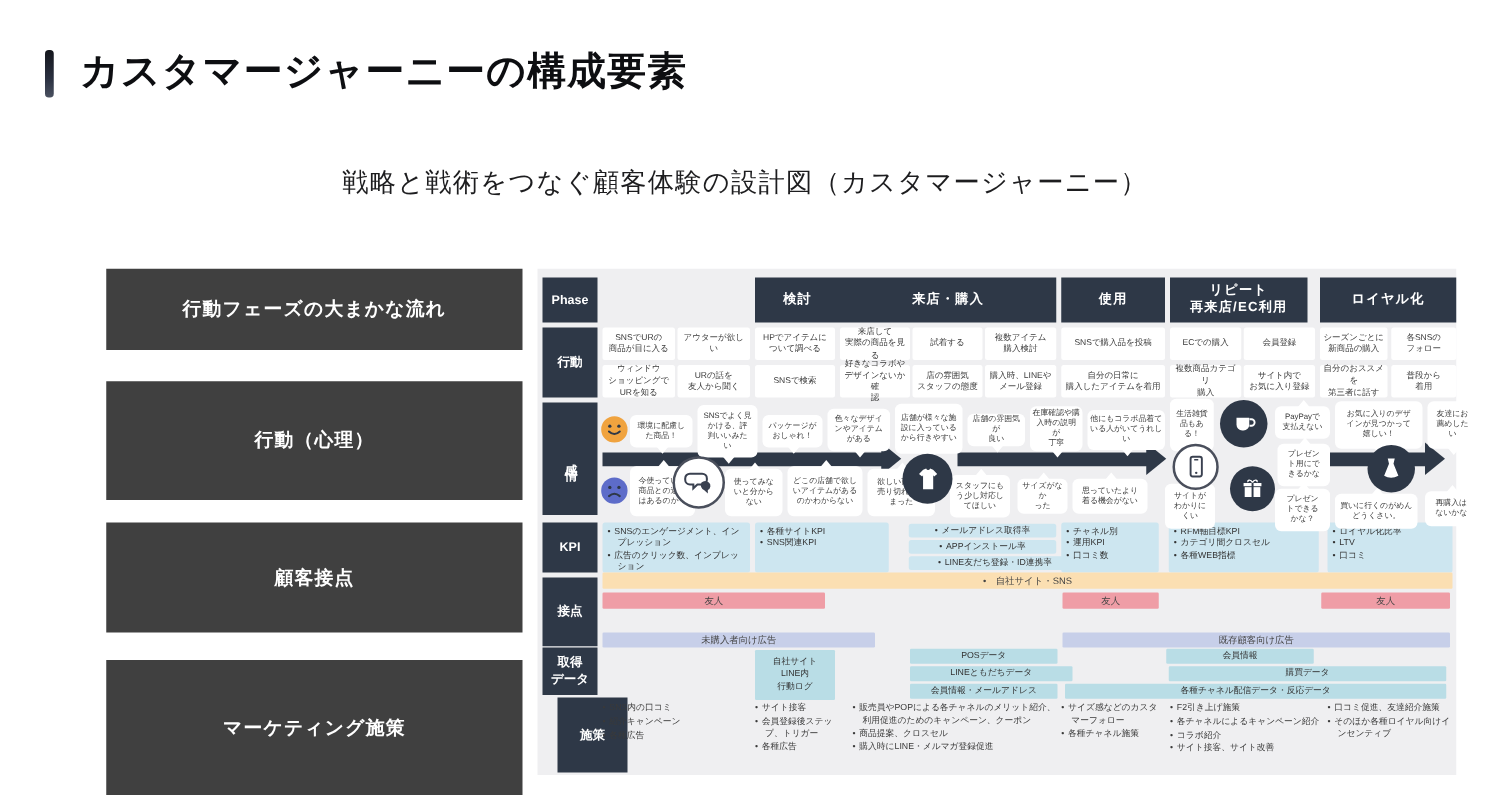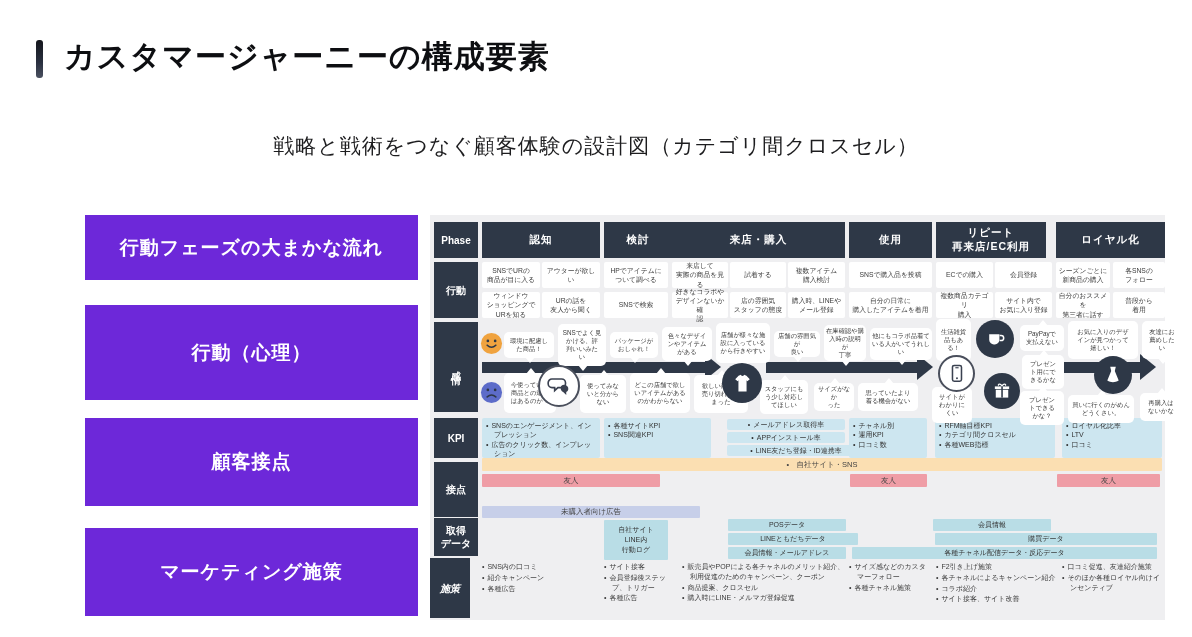--- a/index.html
+++ b/index.html
@@ -9,23 +9,23 @@
     font-family:"Liberation Sans","DejaVu Sans",sans-serif;
     -webkit-font-smoothing:antialiased;
   }
   .abs{position:absolute;box-sizing:border-box;}
   
   #title-accent{left:36px;top:40px;width:7px;height:38px;border-radius:3px;
     background:linear-gradient(180deg,#14161c 0%,#2a3040 60%,#4a5160 100%);}
   #page-title{left:64px;top:36px;font-size:31px;font-weight:800;color:#0d0e11;letter-spacing:1px;}
   #page-subtitle{left:0;top:132px;width:1192px;text-align:center;font-size:21px;color:#1d1d1f;font-weight:500;letter-spacing:1px;}
   
-  .left-box{left:85px;width:333px;background:#6d28d9;color:#ffffff;
+  .left-box{left:85px;width:333px;background:#404040;color:#ffffff;
     display:flex;align-items:center;justify-content:center;text-align:right;
-    font-size:19px;font-weight:600;letter-spacing:1px;}
+    font-size:15px;font-weight:600;letter-spacing:1px;}
   
   #journey{left:430px;top:215px;width:735px;height:405px;background:#efeff1;}
   .row-label,.phase-h{background:var(--navy);color:#fff;font-weight:700;
     display:flex;align-items:center;justify-content:center;text-align:center;
     line-height:1.3;white-space:pre-line;}
   .row-label{font-size:10px;}
   .row-label.vertical{writing-mode:vertical-rl;letter-spacing:4px;}
   .phase-h{font-size:10.5px;letter-spacing:1px;}
   .action{background:#ffffff;color:#3a3a3a;font-size:6.8px;line-height:1.35;
     display:flex;align-items:center;justify-content:center;text-align:center;
@@ -57,37 +57,36 @@
     display:flex;align-items:center;justify-content:center;text-align:center;
     white-space:pre-line;border-radius:1px;z-index:1;}
   .measure{color:#3a3a3a;font-size:7px;line-height:1.4;z-index:1;}
   .measure .li{margin-bottom:1px;}
 </style>
 </head>
 <body>
 
 <div class="abs" id="title-accent"></div>
 <div class="abs" id="page-title">カスタマージャーニーの構成要素</div>
-<div class="abs" id="page-subtitle">戦略と戦術をつなぐ顧客体験の設計図（カテゴリ間クロスセル）</div>
+<div class="abs" id="page-subtitle">戦略と戦術をつなぐ顧客体験の設計図（カスタマージャーニー）</div>
 
 <div id="left-panel">
     <div class="abs left-box" style="left: 85px; top: 215px; width: 333px; height: 65px;">行動フェーズの大まかな流れ</div>
     <div class="abs left-box" style="left: 85px; top: 305px; width: 333px; height: 95px;">行動（心理）</div>
     <div class="abs left-box" style="left: 85px; top: 418px; width: 333px; height: 88px;">顧客接点</div>
-    <div class="abs left-box" style="left: 85px; top: 528px; width: 333px; height: 88px; font-family: Liberation Serif, serif;">マーケティング施策</div>
+    <div class="abs left-box" style="left: 85px; top: 528px; width: 333px; height: 108px; font-family: Liberation Serif, serif;">マーケティング施策</div>
   </div>
 <div class="abs" id="journey">
     <div class="abs row-label" style="left: 4px; top: 7px; width: 44px; height: 36px;">Phase</div>
     <div class="abs row-label" style="left: 4px; top: 47px; width: 44px; height: 56px;">行動</div>
     <div class="abs row-label vertical" style="left: 4px; top: 107px; width: 44px; height: 90px;">感情</div>
     <div class="abs row-label" style="left: 4px; top: 203px; width: 44px; height: 40px;">KPI</div>
     <div class="abs row-label" style="left: 4px; top: 247px; width: 44px; height: 55px;">接点</div>
     <div class="abs row-label" style="left: 4px; top: 303px; width: 44px; height: 38px;">取得<br>データ</div>
-    <div class="abs row-label" style="left: 0; top: 343px; width: 40px; height: 60px; font-style: italic;">施策</div>
-    <div class="abs phase-h" style="left: 52px; top: 7px; width: 118px; height: 36px;">認知</div>
+    <div class="abs row-label" style="left: 16px; top: 343px; width: 56px; height: 60px;">施策</div>
     <div class="abs phase-h" style="left: 174px; top: 7px; width: 68px; height: 36px;">検討</div>
     <div class="abs phase-h" style="left: 242px; top: 7px; width: 173px; height: 36px;">来店・購入</div>
     <div class="abs phase-h" style="left: 419px; top: 7px; width: 83px; height: 36px;">使用</div>
     <div class="abs phase-h" style="left: 506px; top: 7px; width: 110px; height: 36px;">リピート<br>再来店/EC利用</div>
     <div class="abs phase-h" style="left: 626px; top: 7px; width: 109px; height: 36px;">ロイヤル化</div>
     <div class="abs action" style="left: 52px; top: 47px; width: 58px; height: 26px;">SNSでURの<br>商品が目に入る</div>
     <div class="abs action" style="left: 112px; top: 47px; width: 58px; height: 26px;">アウターが欲しい</div>
     <div class="abs action" style="left: 174px; top: 47px; width: 64px; height: 26px;">HPでアイテムに<br>ついて調べる</div>
     <div class="abs action" style="left: 242px; top: 47px; width: 56px; height: 26px;">来店して<br>実際の商品を見る</div>
     <div class="abs action" style="left: 300px; top: 47px; width: 56px; height: 26px;">試着する</div>
@@ -214,20 +213,21 @@
     <div class="abs kpi-box" style="left: 632px; top: 203px; width: 100px; height: 40px;">
       <div class="li">ロイヤル化比率</div>
       <div class="li">LTV</div>
       <div class="li">口コミ</div>
     </div>
     <div class="abs tbar" style="left: 52px; top: 243px; width: 680px; height: 13px; background: rgb(251, 223, 178);">•　自社サイト・SNS</div>
     <div class="abs tbar" style="left: 52px; top: 259px; width: 178px; height: 13px; background: rgb(239, 157, 166);">友人</div>
     <div class="abs tbar" style="left: 420px; top: 259px; width: 77px; height: 13px; background: rgb(239, 157, 166);">友人</div>
     <div class="abs tbar" style="left: 627px; top: 259px; width: 103px; height: 13px; background: rgb(239, 157, 166);">友人</div>
     <div class="abs tbar" style="left: 52px; top: 291px; width: 218px; height: 12px; background: rgb(199, 207, 233);">未購入者向け広告</div>
+    <div class="abs tbar" style="left: 420px; top: 291px; width: 310px; height: 12px; background: rgb(199, 207, 233);">既存顧客向け広告</div>
     <div class="abs data-box" style="left: 174px; top: 305px; width: 64px; height: 40px;">自社サイト<br>LINE内<br>行動ログ</div>
     <div class="abs data-box" style="left: 298px; top: 304px; width: 118px; height: 12px;">POSデータ</div>
     <div class="abs data-box" style="left: 298px; top: 318px; width: 130px; height: 12px;">LINEともだちデータ</div>
     <div class="abs data-box" style="left: 298px; top: 332px; width: 118px; height: 12px;">会員情報・メールアドレス</div>
     <div class="abs data-box" style="left: 503px; top: 304px; width: 118px; height: 12px;">会員情報</div>
     <div class="abs data-box" style="left: 505px; top: 318px; width: 222px; height: 12px;">購買データ</div>
     <div class="abs data-box" style="left: 422px; top: 332px; width: 305px; height: 12px;">各種チャネル配信データ・反応データ</div>
     <div class="abs measure" style="left: 52px; top: 347px; width: 120px;">
       <div class="li">SNS内の口コミ</div>
       <div class="li">紹介キャンペーン</div>

